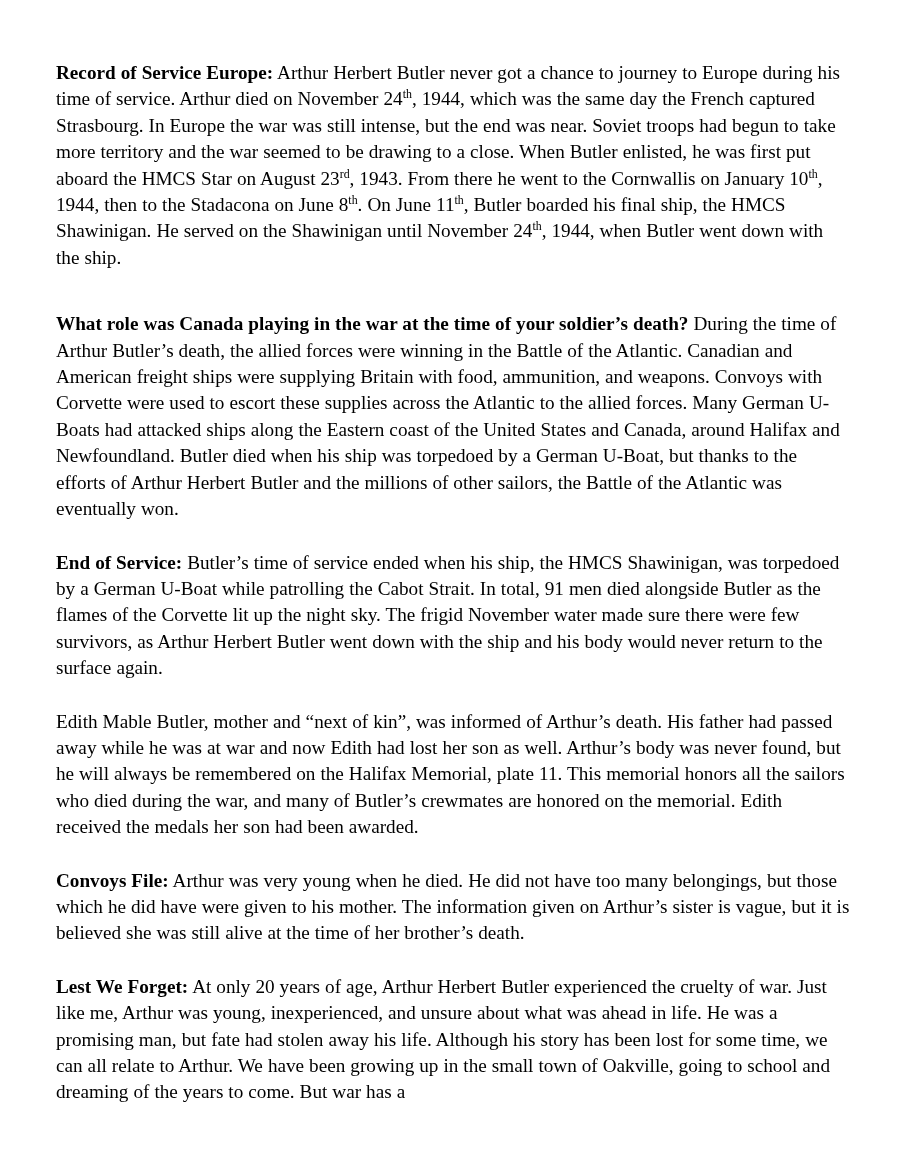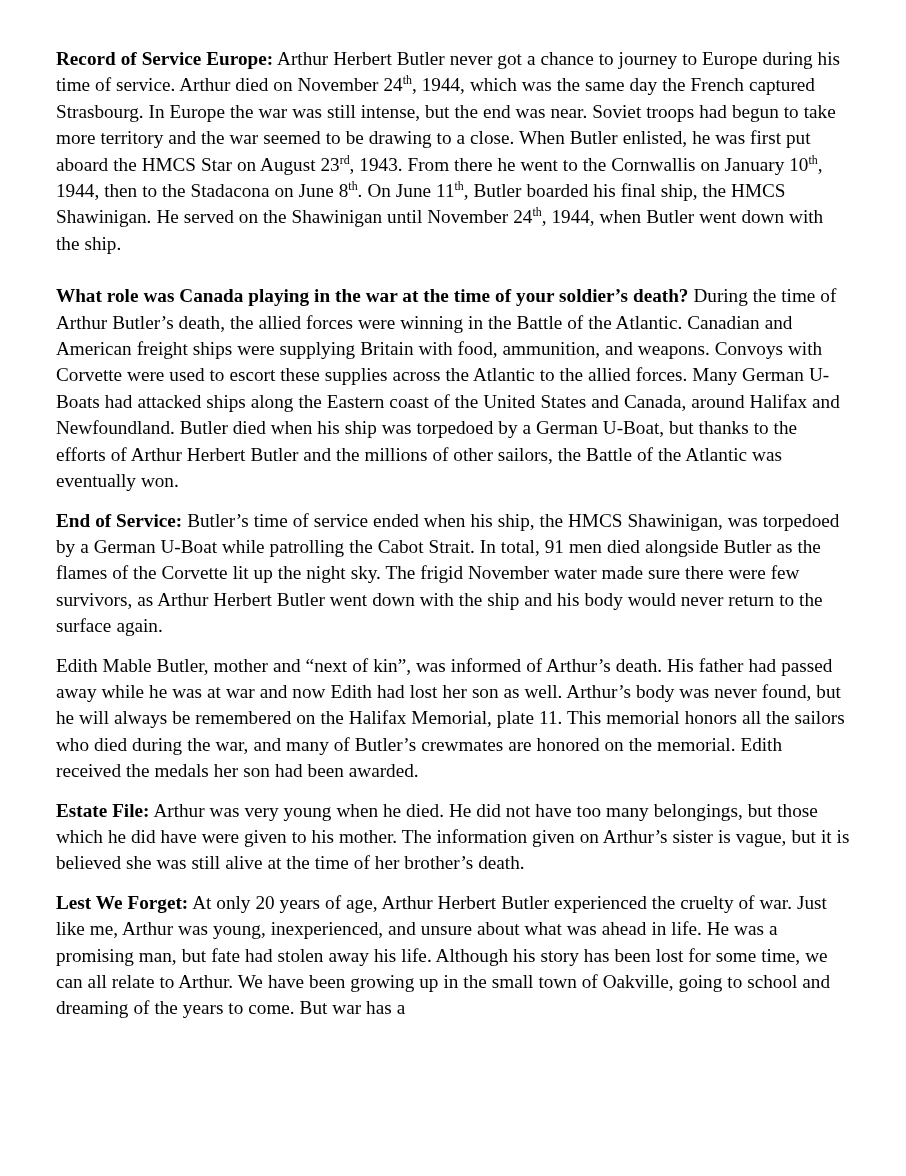--- a/index.html
+++ b/index.html
@@ -18,21 +18,21 @@
     box-sizing: border-box;
     width: 906px;
     height: 1176px;
     padding: 46px 56px 0 56px;
     background: #ffffff;
   }
   .para {
     font-size: 19.2px;
     line-height: 26.4px;
     text-align: left;
-    margin: 0 0 0 0;
+    margin: 14px 0 0 0;
     word-spacing: 0.2px;
   }
   .gap-large { height: 26px; }
   .gap-small { height: 13px; }
   .lead {
     font-weight: bold;
   }
   sup {
     font-size: 0.62em;
     vertical-align: super;
@@ -62,21 +62,21 @@
 
   <div class="gap-small"></div>
 
   <p class="para">
     <span class="lead"></span><span>Edith Mable Butler, mother and “next of kin”, was informed of Arthur’s death. His father had passed away while he was at war and now Edith had lost her son as well. Arthur’s body was never found, but he will always be remembered on the Halifax Memorial, plate 11. This memorial honors all the sailors who died during the war, and many of Butler’s crewmates are honored on the memorial. Edith received the medals her son had been awarded.</span>
   </p>
 
   <div class="gap-small"></div>
 
   <p class="para">
-    <span class="lead">Estate File:</span><span> Arthur was very young when he died. He did not have too many belongings, but those which he did have were given to his mother. The information given on Arthur’s sister is vague, but it is believed she was still alive at the time of her brother’s death.</span>
+    <span class="lead">Convoys File:</span><span> Arthur was very young when he died. He did not have too many belongings, but those which he did have were given to his mother. The information given on Arthur’s sister is vague, but it is believed she was still alive at the time of her brother’s death.</span>
   </p>
 
   <div class="gap-small"></div>
 
   <p class="para">
     <span class="lead">Lest We Forget:</span><span> At only 20 years of age, Arthur Herbert Butler experienced the cruelty of war. Just like me, Arthur was young, inexperienced, and unsure about what was ahead in life. He was a promising man, but fate had stolen away his life. Although his story has been lost for some time, we can all relate to Arthur. We have been growing up in the small town of Oakville, going to school and dreaming of the years to come. But war has a</span>
   </p>
 
 </div>
 

